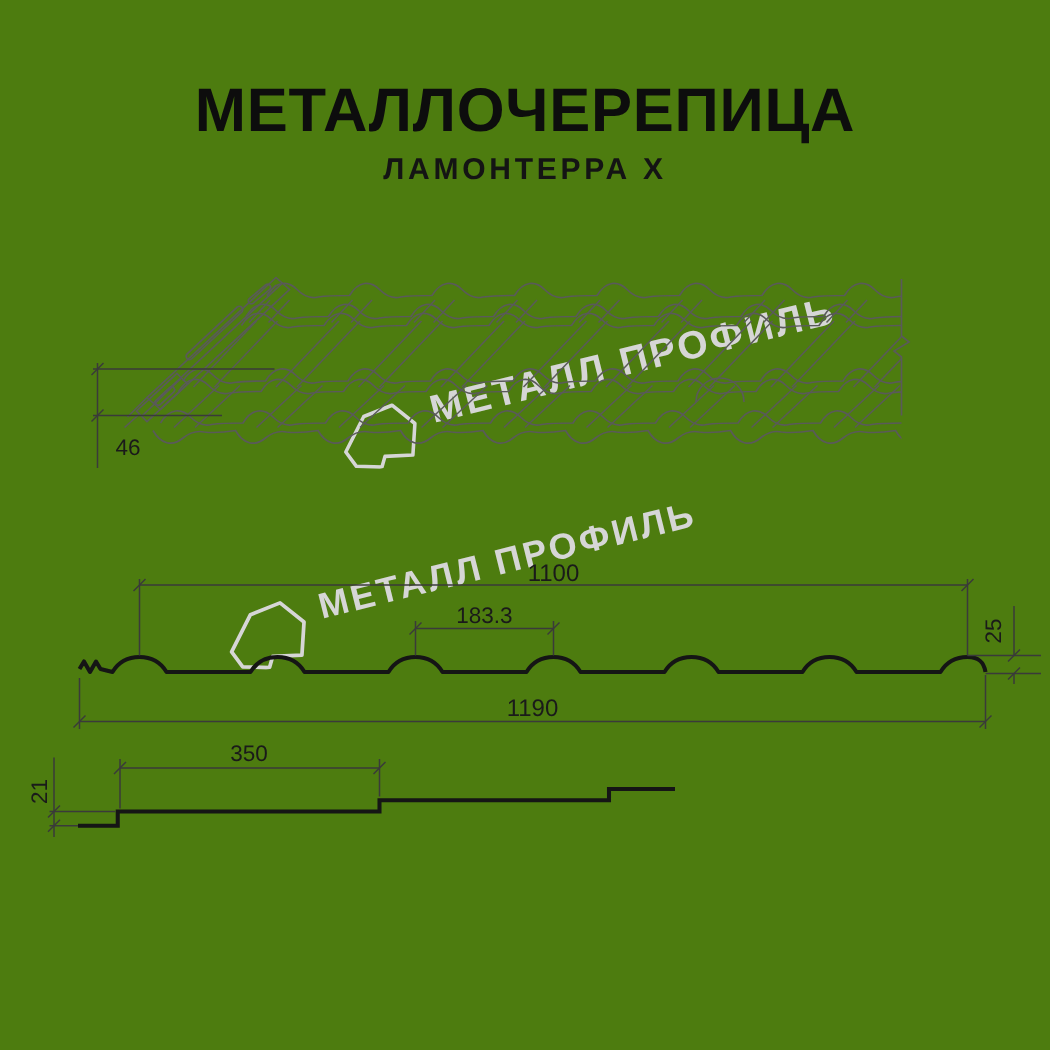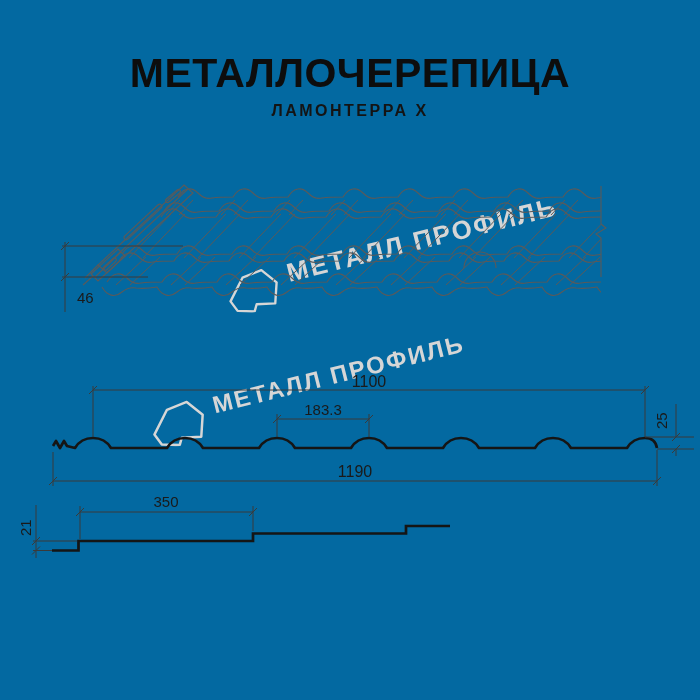--- a/index.html
+++ b/index.html
@@ -1,20 +1,20 @@
 <!DOCTYPE html>
 <html><head>
 <meta charset="utf-8">
 <style>
   html,body{margin:0;padding:0;background:#ffffff;}
-  #stage{position:relative;width:700px;height:700px;background:#0369a1;overflow:hidden;
+  #stage{position:relative;width:700px;height:700px;background:#4d7c0f;overflow:hidden;
          font-family:"Liberation Sans", sans-serif;}
   .hdr{position:absolute;left:0;top:52px;width:700px;text-align:center;z-index:3;}
   .title{font-size:41px;font-weight:800;letter-spacing:0.5px;color:#0d0d0d;line-height:1.05;}
-  .subtitle{margin-top:7px;font-size:16px;font-weight:600;letter-spacing:2.5px;color:#141414;}
+  .subtitle{margin-top:7px;font-size:20px;font-weight:600;letter-spacing:2.5px;color:#141414;}
   .wm{position:absolute;display:flex;align-items:center;z-index:1;transform-origin:0 50%;
       transform:rotate(-14deg);white-space:nowrap;}
   .wm .wm-text{font-size:26px;font-weight:700;letter-spacing:2px;color:#d6d6d6;}
   .wm svg{margin-right:9px;transform:translateY(9px);}
   #wm2 .wm-text{font-size:24px;}
   #vect{position:absolute;left:0;top:0;z-index:2;}
   svg text{font-family:"Liberation Sans", sans-serif;fill:#1a1a1a;}
   .dimtxt{font-size:15px;}
   .dimtxt-lg{font-size:16px;}
 </style>

